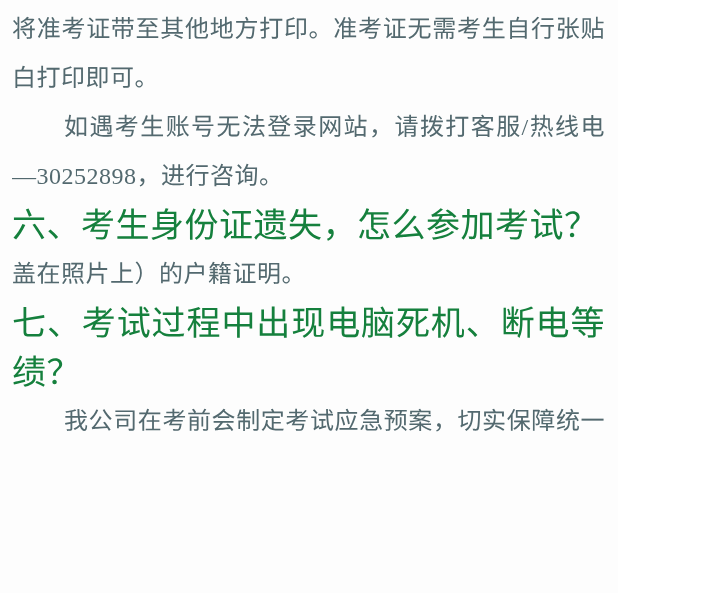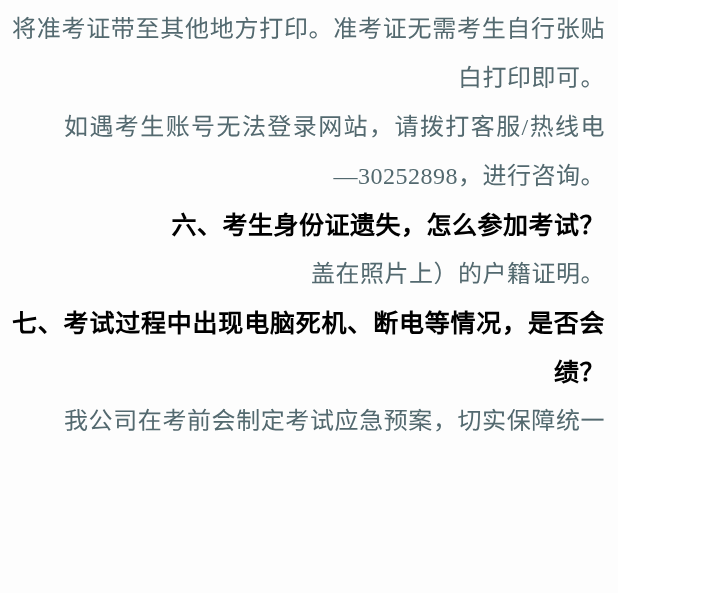--- a/index.html
+++ b/index.html
@@ -15,34 +15,33 @@
     background: #fdfdfd;
     padding: 5px 13px 0 12px;
     overflow: hidden;
     font-kerning: none;
   }
   .line {
     height: 49px;
     line-height: 49px;
     white-space: nowrap;
     overflow: hidden;
-    text-align: right;
   }
   .body {
     font-family: "Liberation Serif", "DejaVu Serif", serif;
     font-size: 24px;
     font-weight: 400;
     color: #53696f;
     letter-spacing: 0.5px;
   }
   .heading {
     font-family: "Liberation Sans", "DejaVu Sans", sans-serif;
-    font-size: 25px;
-    font-weight: 700;
-    color: #000000;
+    font-size: 34px;
+    font-weight: 400;
+    color: #15803d;
     letter-spacing: 0.5px;
   }
   .indent {
     text-indent: 52px;
   }
   .fill {
     white-space: normal;
     text-align: justify;
     text-align-last: justify;
   }

